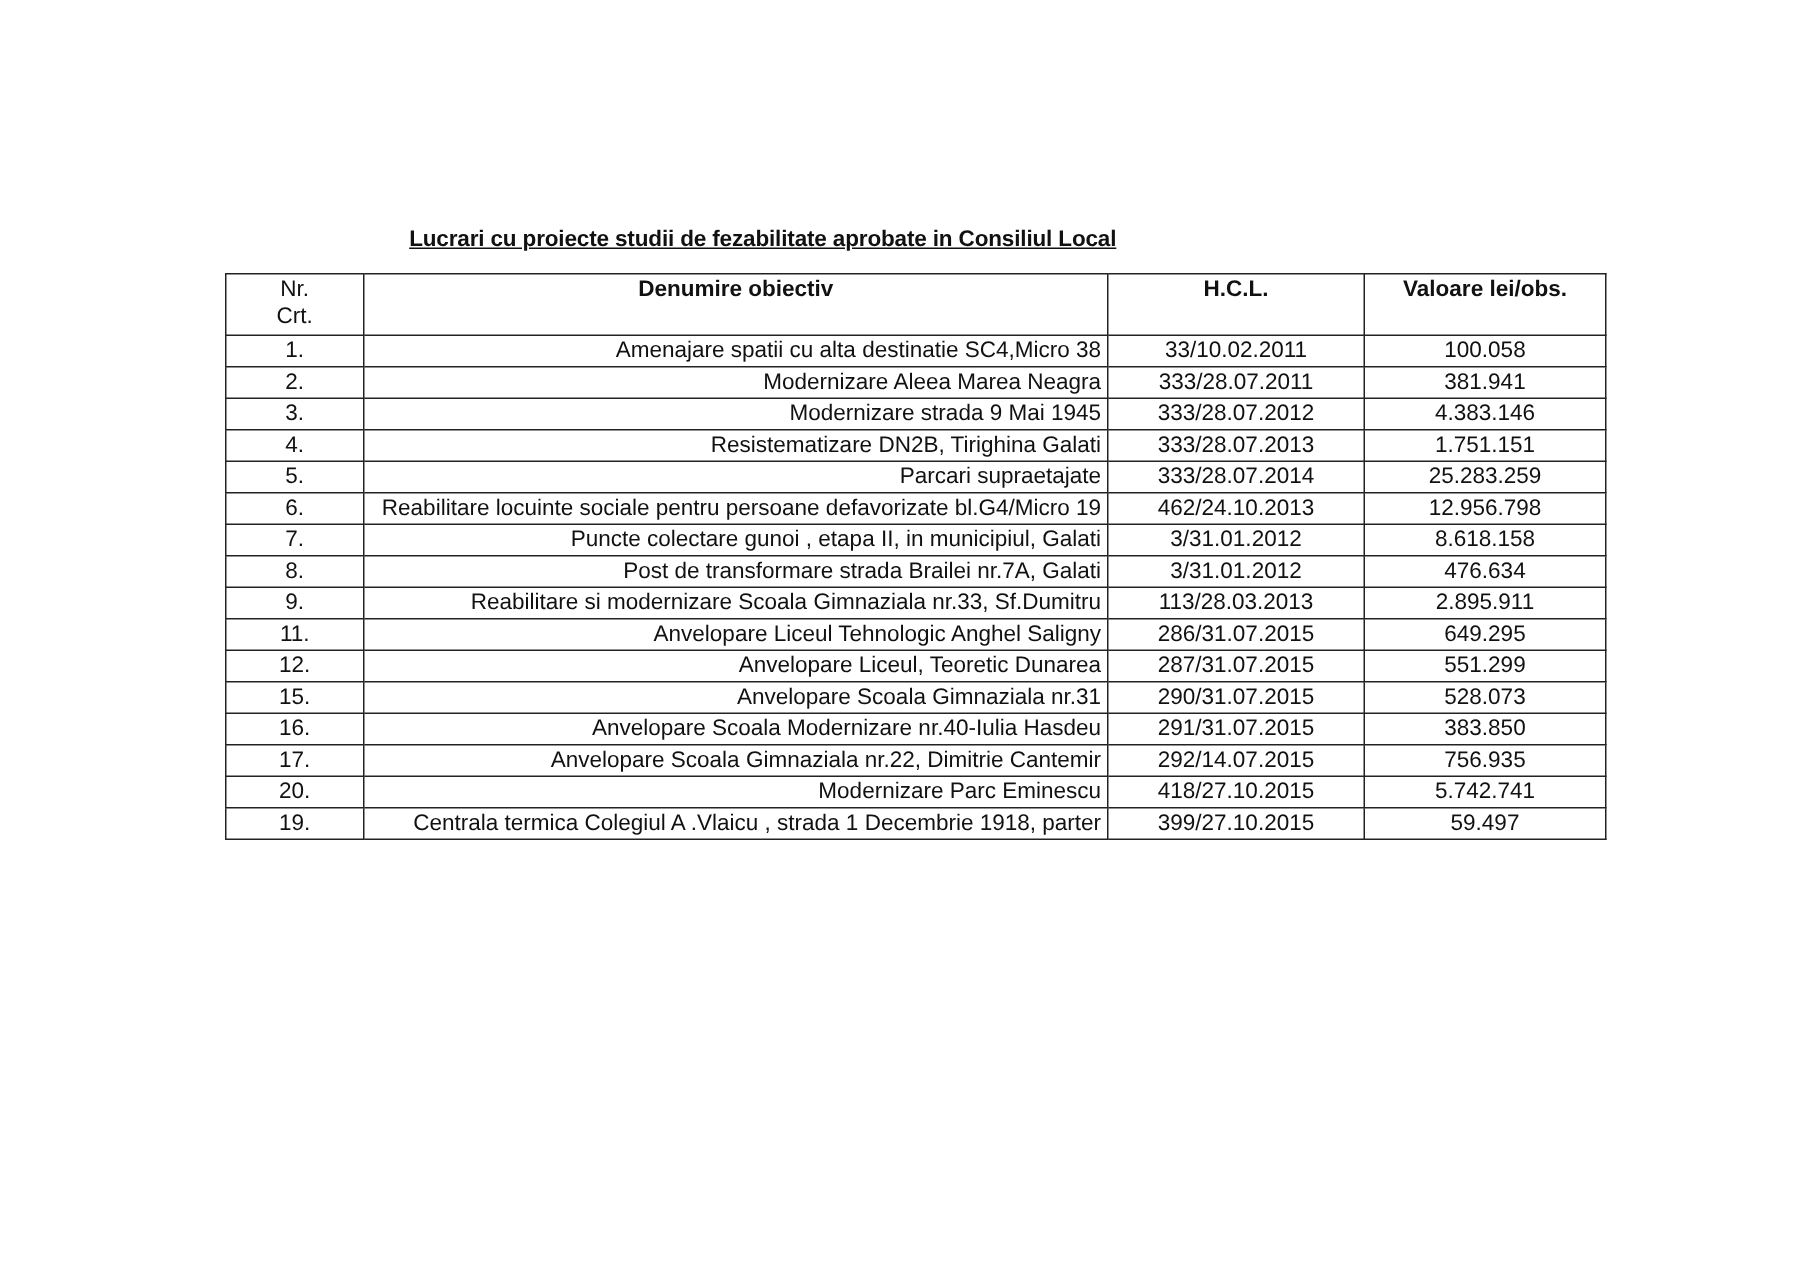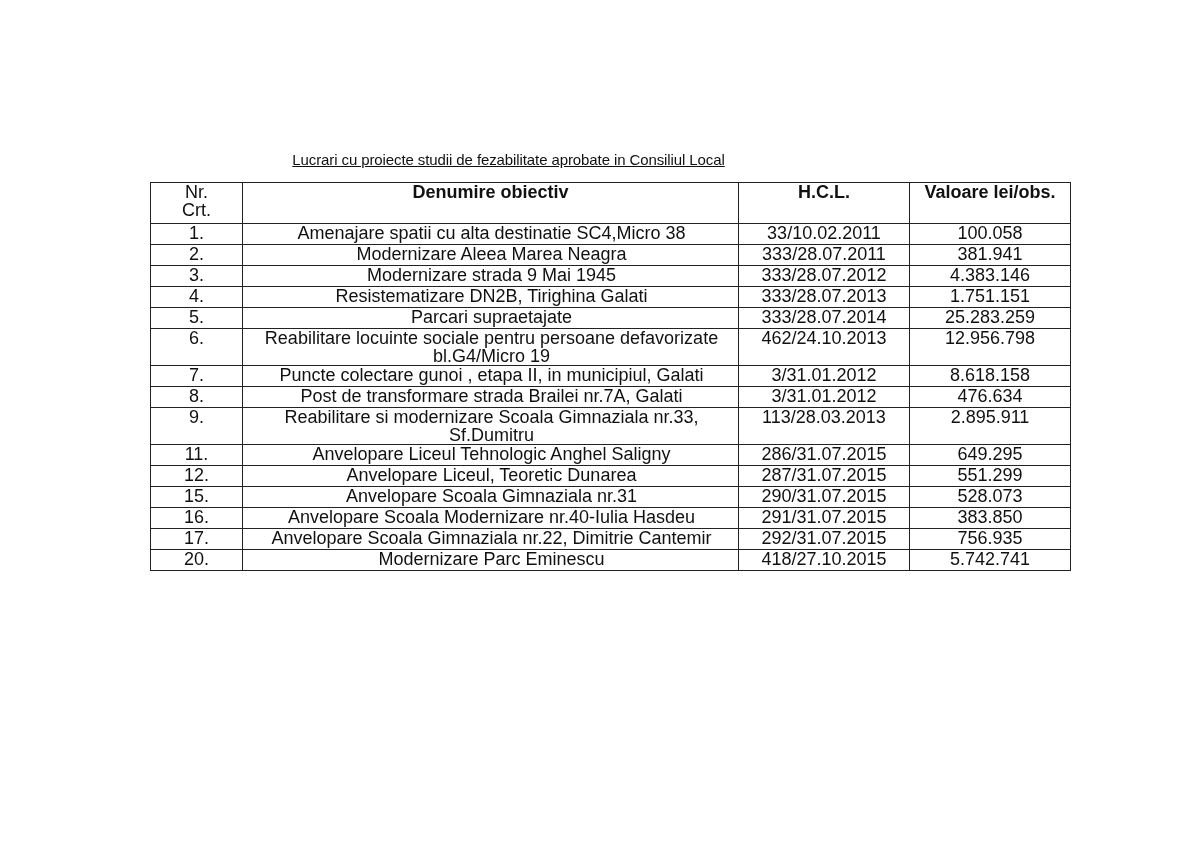--- a/index.html
+++ b/index.html
@@ -1,27 +1,27 @@
 <!DOCTYPE html>
 <html><head>
   <meta charset="utf-8">
   <style>
     html, body { margin: 0; padding: 0; background: #ffffff; }
     body { width: 1200px; height: 848px; position: relative; overflow: hidden;
            font-family: "Liberation Sans", sans-serif; color: #111; }
     .title { position: absolute; left: 0; width: 1017px; top: 151px; text-align: center;
-             font-size: 15px; font-weight: normal; text-decoration: underline; letter-spacing: -0.1px; }
+             font-size: 15px; font-weight: bold; text-decoration: underline; letter-spacing: -0.1px; }
     table { position: absolute; left: 150px; top: 182px; width: 920px;
-            border-collapse: collapse; table-layout: fixed; font-size: 18px; }
+            border-collapse: collapse; table-layout: fixed; font-size: 15px; }
     th, td { border: 1.5px solid #222; padding: 0 4px; line-height: 17.5px; vertical-align: top; }
     th { font-weight: bold; height: 39px; padding-top: 1px; }
     th.c1 { font-weight: normal; }
     td { height: 19px; padding-top: 1px; }
     td.nr, td.hcl, td.val, th { text-align: center; }
-    td.name { text-align: center; padding-left: 6px; }
+    td.name { text-align: right; padding-left: 6px; }
     col.c1 { width: 92px; } col.c2 { width: 496px; } col.c3 { width: 171px; } col.c4 { width: 161px; }
   </style>
 </head>
 <body>
 
 <div class="title">Lucrari cu proiecte studii de fezabilitate aprobate in Consiliul Local</div>
 
 <table>
   <colgroup>
       <col class="c1">
@@ -115,23 +115,29 @@
       </tr>
       <tr>
         <td class="nr">16.</td>
         <td class="name">Anvelopare Scoala Modernizare nr.40-Iulia Hasdeu</td>
         <td class="hcl">291/31.07.2015</td>
         <td class="val">383.850</td>
       </tr>
       <tr>
         <td class="nr">17.</td>
         <td class="name">Anvelopare Scoala Gimnaziala nr.22, Dimitrie Cantemir</td>
-        <td class="hcl">292/31.07.2015</td>
+        <td class="hcl">292/14.07.2015</td>
         <td class="val">756.935</td>
       </tr>
       <tr>
         <td class="nr">20.</td>
         <td class="name">Modernizare Parc Eminescu</td>
         <td class="hcl">418/27.10.2015</td>
         <td class="val">5.742.741</td>
       </tr>
+      <tr>
+        <td class="nr">19.</td>
+        <td class="name">Centrala termica Colegiul A .Vlaicu , strada 1 Decembrie 1918, parter</td>
+        <td class="hcl">399/27.10.2015</td>
+        <td class="val">59.497</td>
+      </tr>
     </tbody>
 </table>
 
 </body></html>

